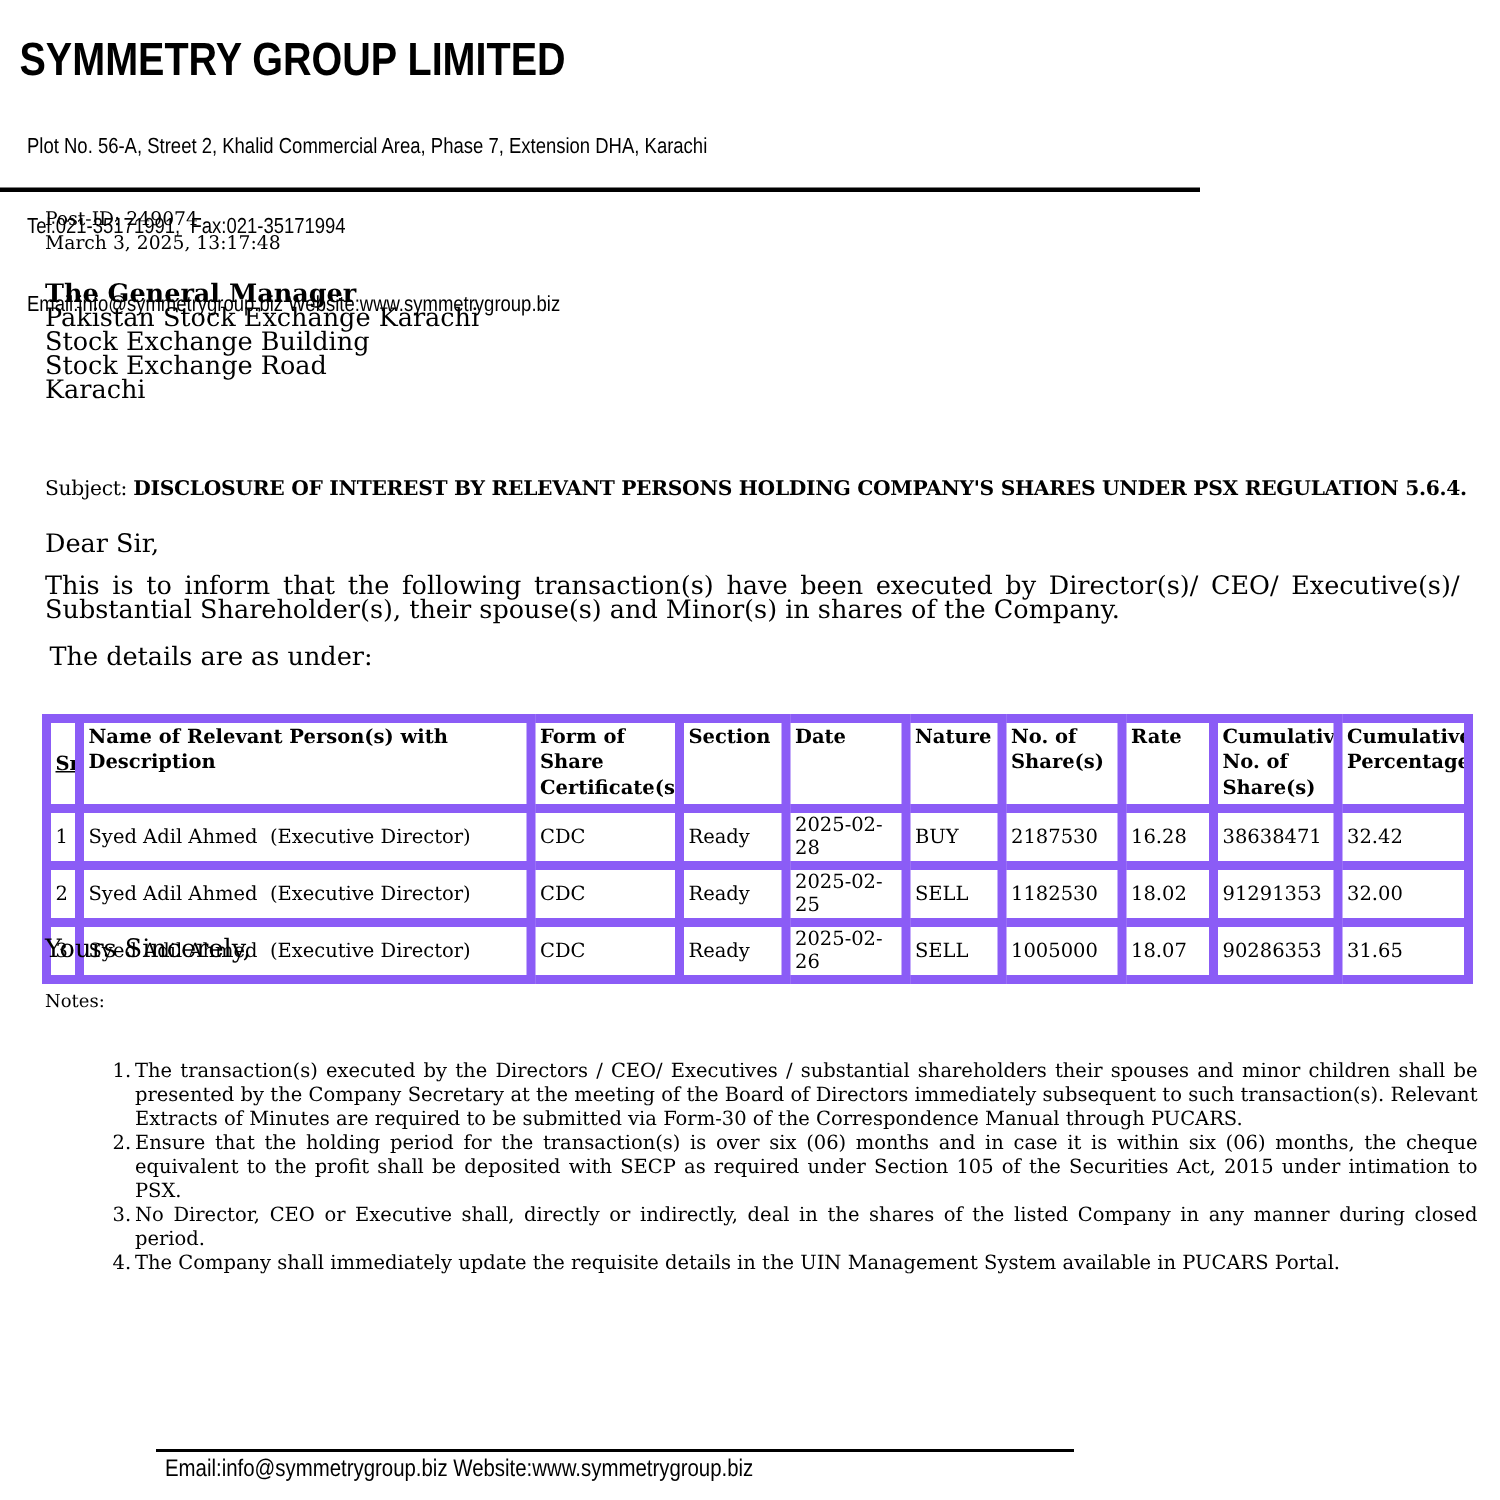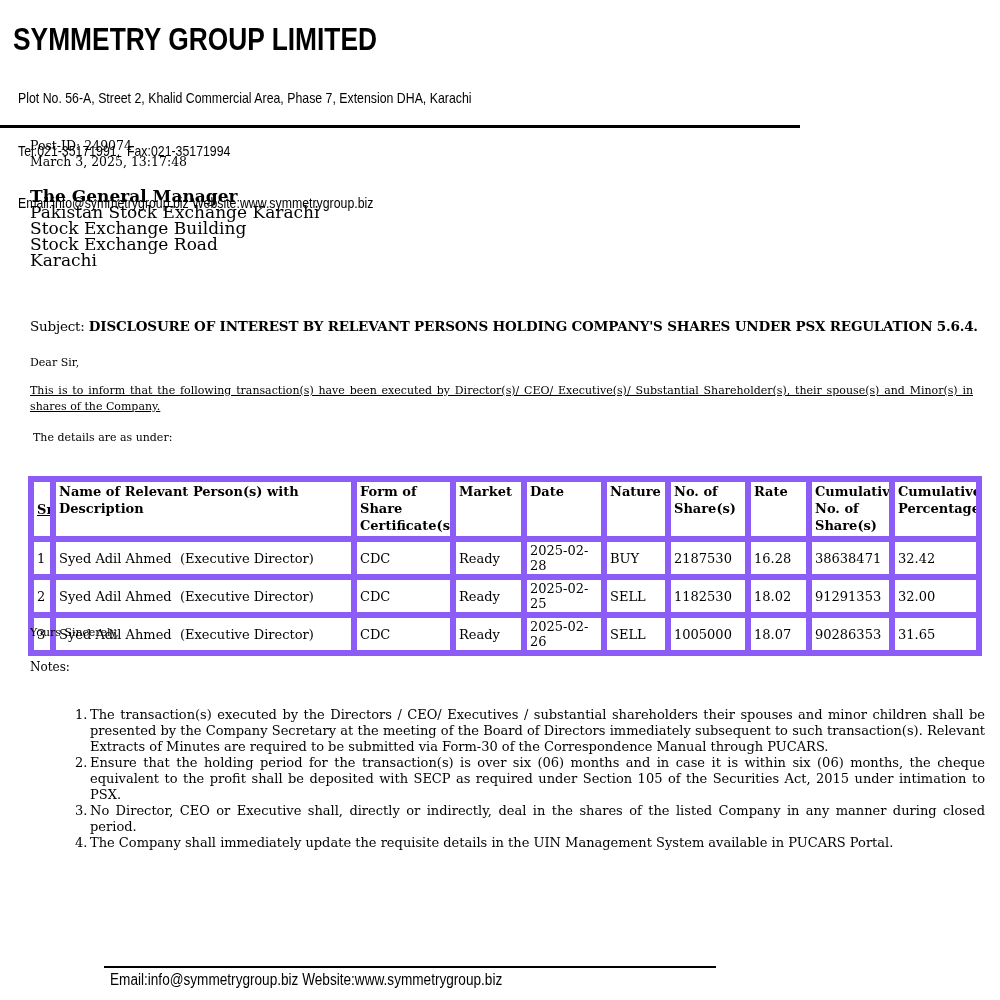--- a/index.html
+++ b/index.html
@@ -8,21 +8,21 @@
   .serif{font-family:"DejaVu Serif",serif;}
   .sans-cond{font-family:"Liberation Sans",sans-serif;transform:scaleX(0.85);transform-origin:0 0;white-space:pre;}
   .company-title{font-size:31px;font-weight:bold;line-height:1.0;letter-spacing:0px;}
   .header-lines{font-size:14.5px;line-height:17.5px;}
   .rule-top{background:#000;height:3px;}
   .rule-footer{background:#000;height:2px;}
   .meta{font-size:12.5px;line-height:16px;}
   .addressee{font-size:17px;line-height:16px;}
   .subject-line{font-size:13.5px;white-space:nowrap;letter-spacing:-0.2px;}
   .subject-line b{letter-spacing:-0.2px;margin-top:25px;}
-  .bodytext{font-size:11px;line-height:16px;}
+  .bodytext{font-size:17px;line-height:16px;}
   .para{width:943px;text-align:justify;}
   table.disclosure{border-collapse:collapse;table-layout:fixed;width:948px;font-size:13px;font-family:"DejaVu Serif",serif;}
   table.disclosure th,table.disclosure td{border:6px solid #8b5cf6;padding:1px 3px;overflow:hidden;}
   table.disclosure th{font-weight:bold;text-align:left;vertical-align:top;line-height:17px;height:52px;}
   table.disclosure th.mid{vertical-align:middle;text-decoration:underline;}
   table.disclosure td{height:23px;vertical-align:middle;line-height:15px;}
   .pre{white-space:pre-wrap;}
   .notes-label{font-size:12px;}
   ol.notes{list-style:none;margin:0;padding:0;width:910px;font-size:13px;line-height:16px;}
   ol.notes li{display:flex;}
@@ -54,21 +54,21 @@
     <div>Stock Exchange Building</div>
     <div>Stock Exchange Road</div>
     <div>Karachi</div>
   </div>
 
   <div class="abs serif subject-line" style="left:30px;top:318px;">
     <span>Subject: </span><b>DISCLOSURE OF INTEREST BY RELEVANT PERSONS HOLDING COMPANY'S SHARES UNDER PSX REGULATION 5.6.4.</b>
   </div>
 
   <div class="abs serif bodytext" style="left:30px;top:355px;">Dear Sir,</div>
-  <div class="abs serif bodytext para" style="left:30px;top:383px;text-decoration:underline;">This is to inform that the following transaction(s) have been executed by Director(s)/ CEO/ Executive(s)/ Substantial Shareholder(s), their spouse(s) and Minor(s) in shares of the Company.</div>
+  <div class="abs serif bodytext para" style="left:30px;top:383px;">This is to inform that the following transaction(s) have been executed by Director(s)/ CEO/ Executive(s)/ Substantial Shareholder(s), their spouse(s) and Minor(s) in shares of the Company.</div>
   <div class="abs serif bodytext" style="left:33px;top:430px;">The details are as under:</div>
 
   <div class="abs" style="left:28px;top:476px;">
     <table class="disclosure">
       <colgroup>
         <col style="width:22px;">
           <col style="width:301px;">
           <col style="width:99px;">
           <col style="width:71px;">
         <col style="width:80px;">
@@ -76,21 +76,21 @@
           <col style="width:80px;">
           <col style="width:61px;">
         <col style="width:83px;">
           <col style="width:87px;">
       </colgroup>
       <thead>
         <tr>
           <th class="mid">Sr.</th>
           <th>Name of Relevant Person(s) with Description</th>
           <th>Form of Share Certificate(s)</th>
-          <th>Market</th>
+          <th>Section</th>
           <th>Date</th>
           <th>Nature</th>
           <th>No. of Share(s)</th>
           <th>Rate</th>
           <th>Cumulative No. of Share(s)</th>
           <th>Cumulative Percentage</th>
         </tr>
       </thead>
       <tbody>
         <tr>

